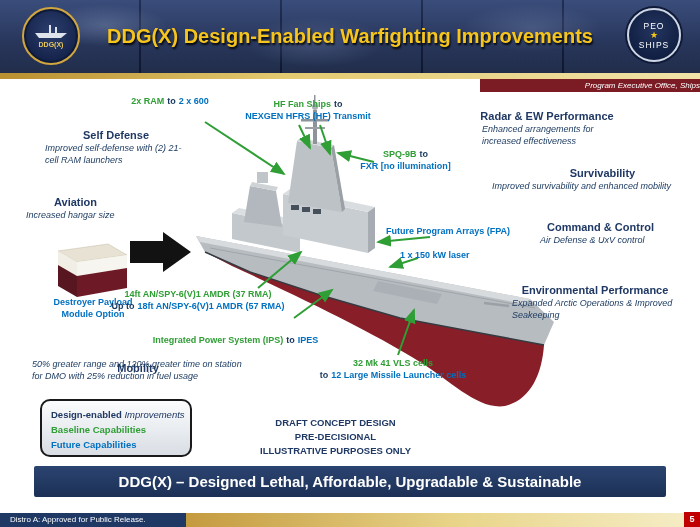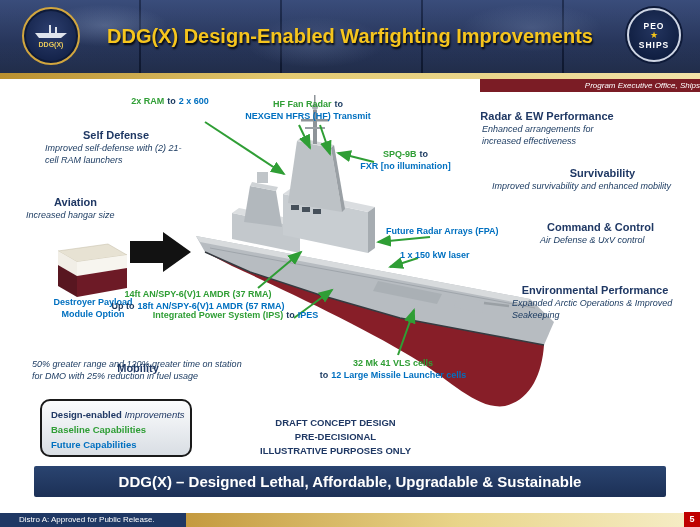--- a/index.html
+++ b/index.html
@@ -15,21 +15,21 @@
       repeating-linear-gradient(90deg, rgba(255,255,255,.06) 0 139px, rgba(0,0,0,.28) 139px 141px),
       linear-gradient(180deg,#2e4273 0%,#1a2950 60%,#13203f 100%);}
   #hdr-title{position:absolute;left:90px;top:25px;width:520px;text-align:center;
     color:#f6c51d;font-size:20px;font-weight:bold;text-shadow:1px 2px 2px rgba(0,0,0,.9);white-space:nowrap}
   .seal{position:absolute;border-radius:50%;display:flex;flex-direction:column;align-items:center;justify-content:center;z-index:5}
   #seal-left{left:22px;top:7px;width:58px;height:58px;border:2px solid #d2a63e;
     background:radial-gradient(circle at 50% 40%, #2c3e6e 0%, #14234a 72%);box-shadow:inset 0 0 0 2px #0e1a38}
   #seal-left .seal-label{color:#e8c85a;font-size:7px;font-weight:bold;margin-top:2px}
   #seal-right{left:627px;top:8px;width:54px;height:54px;border:2px solid #cfd6e4;
     background:radial-gradient(circle at 50% 40%, #24355f 0%, #101f42 72%);box-shadow:0 0 0 2px #0e1a38}
-  #seal-right .seal-top,#seal-right .seal-bottom{color:#fff;font-size:8.5px;font-weight:bold;letter-spacing:1px}
+  #seal-right .seal-top,#seal-right .seal-bottom{color:#fff;font-size:8.5px;font-weight:normal;letter-spacing:1px}
   #seal-right .seal-star{color:#f5c518;font-size:9px;line-height:9px}
   #gold-strip{position:absolute;left:0;top:73px;width:700px;height:6px;
     background:linear-gradient(90deg,#b98f2f,#e3c970 40%,#f1e3a8)}
   #office-label{position:absolute;left:480px;top:79px;width:220px;height:13px;background:#7b1c25;
     color:#fff;font-size:8px;font-style:italic;text-align:right;line-height:13px}
   
   #scene{position:absolute;left:0;top:0;width:700px;height:527px;z-index:1;pointer-events:none}
   
   .callout{position:absolute;font-size:9px;line-height:1.3;text-align:left;z-index:3}
   .line{display:flex;gap:3px;justify-content:center;white-space:nowrap}
@@ -42,21 +42,21 @@
   #co-ram{left:100px;top:96px;width:140px}
   #co-hf{left:238px;top:99px;width:140px}
   #co-spq{left:348px;top:149px;width:115px}
   #f-selfdef-t{left:60px;top:129px;width:112px}
   #f-selfdef-d{left:45px;top:143px;width:140px}
   #f-avia-t{left:28px;top:196px;width:95px}
   #f-avia-d{left:26px;top:210px;width:100px}
   #co-svtt{left:34px;top:226px;width:130px}
   #lbl-payload{left:36px;top:297px;width:114px;color:#0070c0;font-weight:bold}
   #co-spy{left:98px;top:289px;width:200px}
-  #co-ips{left:133px;top:310px;width:205px}
+  #co-ips{left:133px;top:335px;width:205px}
   #f-mob-t{left:98px;top:362px;width:80px}
   #f-mob-d{left:32px;top:359px;width:212px}
   #co-fpa{left:386px;top:226px;width:130px;text-align:left}
   #co-laser{left:400px;top:250px;width:110px;text-align:left}
   #co-vls{left:318px;top:358px;width:150px}
   #f-r0-t{left:468px;top:110px;width:158px}
   #f-r0-d{left:482px;top:124px;width:130px}
   #f-r1-t{left:540px;top:167px;width:125px}
   #f-r1-d{left:492px;top:181px;width:205px}
   #f-r2-t{left:528px;top:221px;width:145px}
@@ -71,21 +71,21 @@
   #legend .row{font-size:9.5px;line-height:15px;white-space:nowrap}
   #legend .navy-b{color:#1f3864;font-weight:bold}
   #legend .navy-i{color:#1f3864;font-style:italic}
   #legend .green-b{color:#2f9e35;font-weight:bold}
   #legend .blue-b{color:#0070c0;font-weight:bold}
   
   #footer-banner{position:absolute;left:34px;top:466px;width:632px;height:31px;border-radius:2px;
     background:linear-gradient(180deg,#2a4470,#1c3056);color:#fff;font-size:15px;font-weight:bold;
     text-align:center;line-height:31px;z-index:4;white-space:nowrap}
   #distro{position:absolute;left:0;top:513px;width:186px;height:14px;background:#1f3864;color:#fff;
-    font-size:8px;line-height:14px;padding-left:19px;z-index:4;white-space:nowrap}
+    font-size:8px;line-height:14px;padding-left:10px;z-index:4;white-space:nowrap}
   #goldbar{position:absolute;left:186px;top:513px;width:498px;height:14px;z-index:4;
     background:linear-gradient(90deg,#c49a3f,#e9d58a 55%,#f5ecc4)}
   #pageno{position:absolute;left:684px;top:512px;width:16px;height:15px;background:#c00000;color:#fff;
     font-size:9px;font-weight:bold;text-align:center;line-height:15px;z-index:5}
 </style>
 </head>
 <body>
 
 <div id="slide">
 
@@ -170,21 +170,21 @@
   <div class="callout" id="co-ram">
     <div class="line">
       <span class="g">2x RAM</span>
       <span class="m">to</span>
       <span class="b">2 x 600</span>
     </div>
   </div>
 
   <div class="callout" id="co-hf">
     <div class="line">
-      <span class="g">HF Fan Radar</span>
+      <span class="g">HF Fan Ships</span>
       <span class="m">to</span>
     </div>
     <div class="line">
         <span class="b">NEXGEN HFRS (HF) Transmit</span>
       </div>
   </div>
 
   <div class="callout" id="co-spq">
     <div class="line">
       <span class="g">SPQ-9B</span>
@@ -227,21 +227,21 @@
       <span class="m">to</span>
       <span class="b">IPES</span>
     </div>
   </div>
 
   <div class="feat-title" id="f-mob-t">Mobility</div>
   <div class="feat-desc" id="f-mob-d">50% greater range and 120% greater time on station for DMO with 25% reduction in fuel usage</div>
 
   <div class="callout" id="co-fpa">
     <div class="line start">
-        <span class="b">Future Radar Arrays (FPA)</span>
+        <span class="b">Future Program Arrays (FPA)</span>
       </div>
   </div>
   <div class="callout" id="co-laser">
     <div class="line start">
         <span class="b">1 x 150 kW laser</span>
       </div>
   </div>
   <div class="callout" id="co-vls">
     <div class="line">
         <span class="g">32 Mk 41 VLS cells</span>

